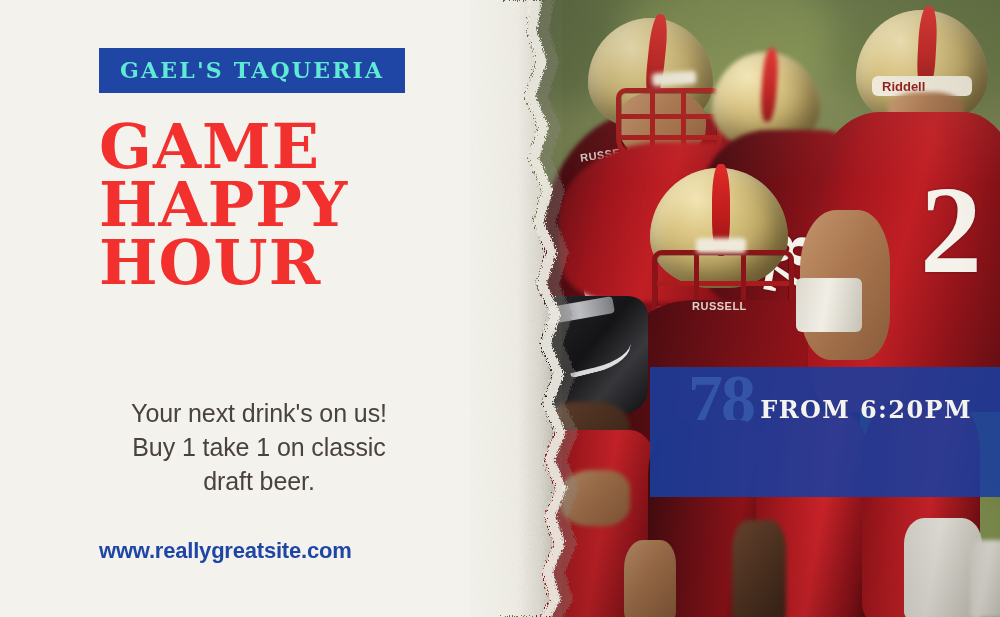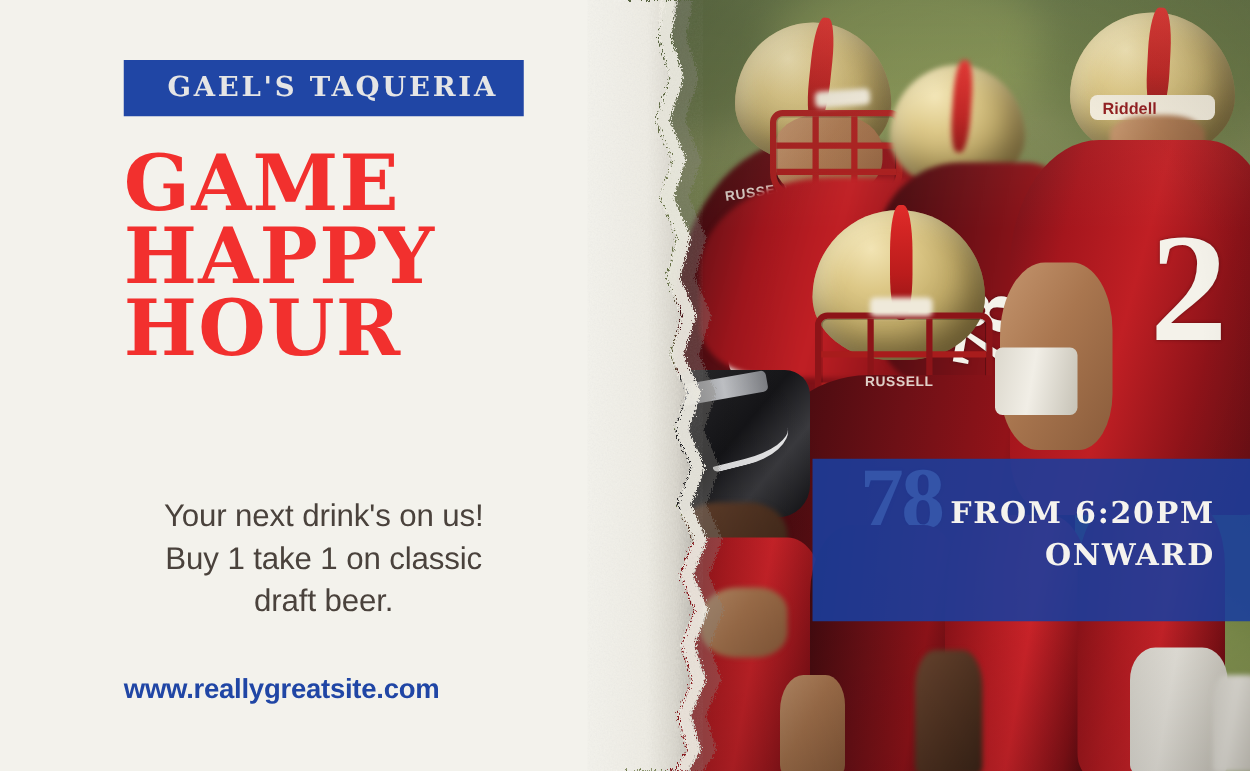--- a/index.html
+++ b/index.html
@@ -179,23 +179,23 @@
   .content {
     position: absolute;
     top: 0; left: 0;
     width: 500px;
     height: 617px;
   }
   .badge {
     position: absolute;
     left: 99px;
     top: 48px;
-    padding: 11px 21px 12px 35px;
+    padding: 11px 21px 12px 21px;
     background: #2046a5;
-    color: #e5e5e5;
+    color: #5eead4;
     font-family: "DejaVu Serif", serif;
     font-weight: 700;
     font-size: 22px;
     letter-spacing: 2.2px;
     line-height: 1;
     white-space: nowrap;
   }
   .headline {
     position: absolute;
     left: 99px;
@@ -394,16 +394,15 @@
       <span>Your next drink's on us!</span>
       <span>Buy 1 take 1 on classic</span>
       <span>draft beer.</span>
     </p>
 
     <div class="website">www.reallygreatsite.com</div>
   </div>
 
   <div class="date-panel">
     <span>FROM 6:20PM</span>
-    <span>ONWARD</span>
   </div>
 
 </div>
 
 </body></html>

